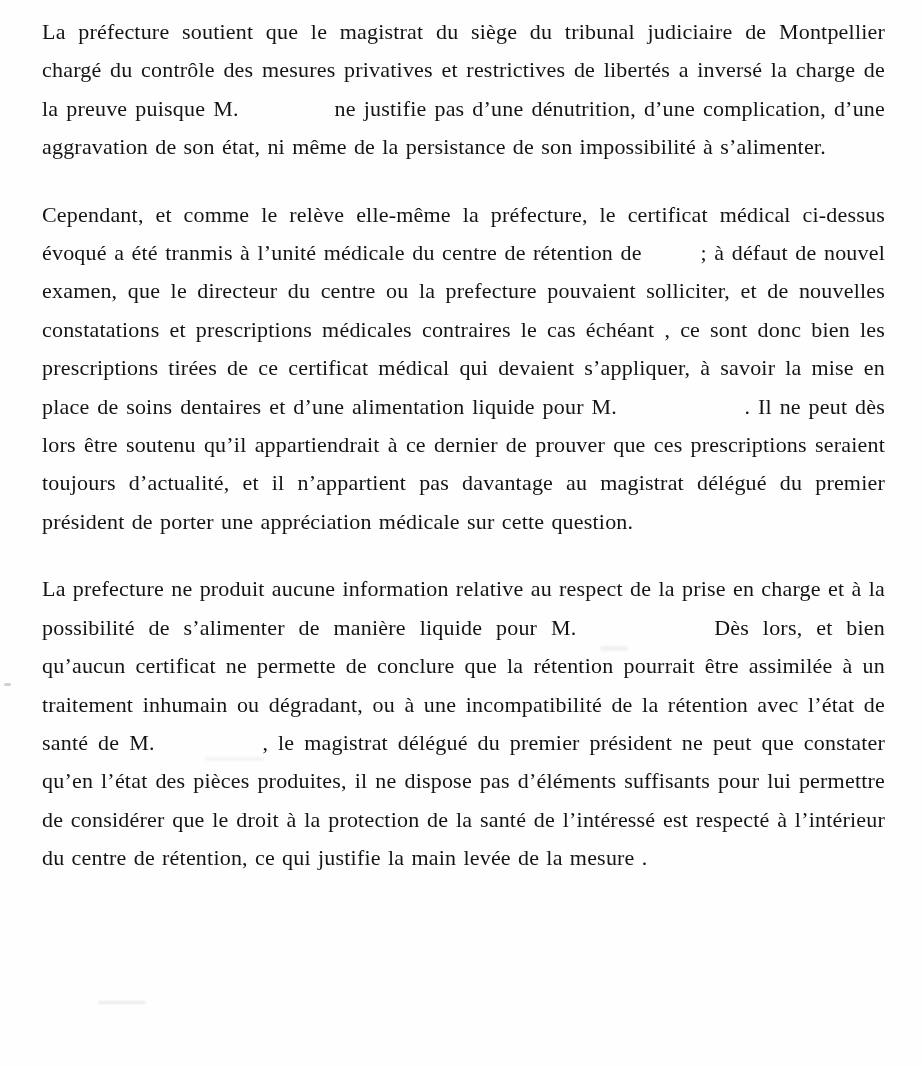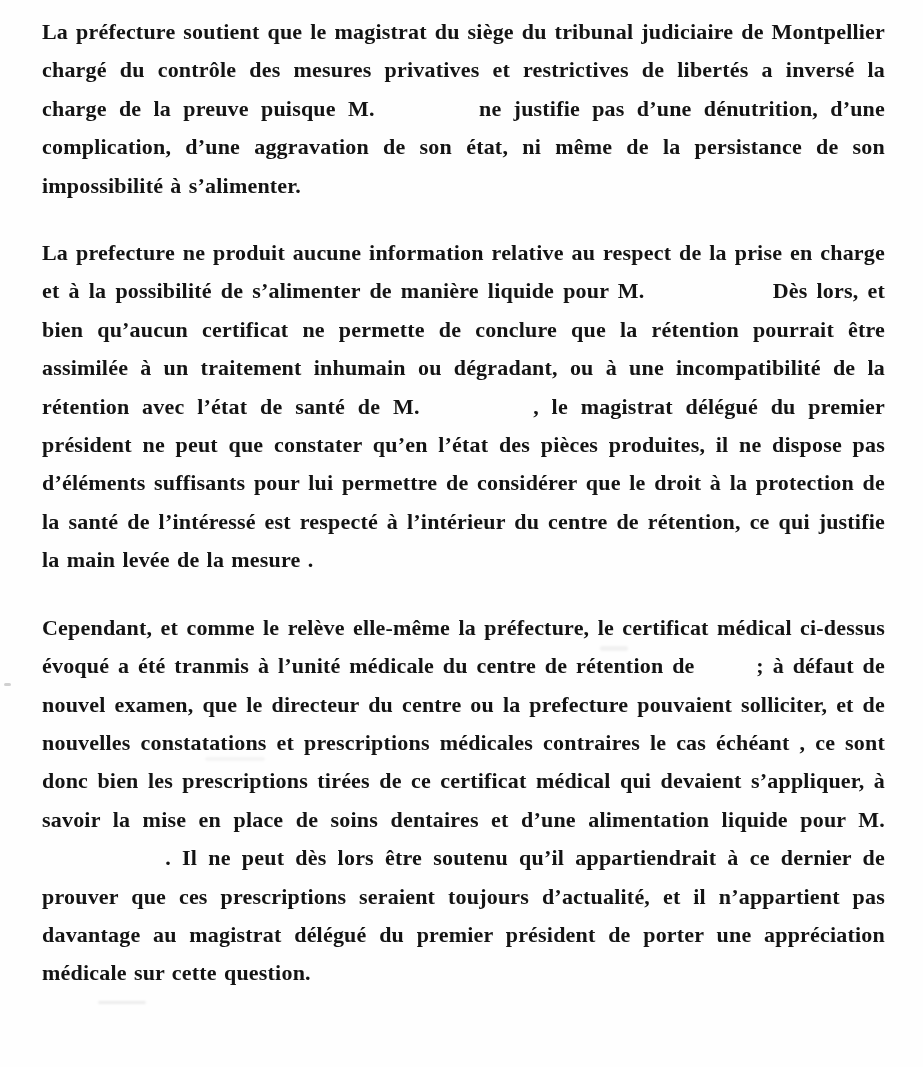--- a/index.html
+++ b/index.html
@@ -23,21 +23,20 @@
     width: 858px;
     font-size: 22px;
     line-height: 38.4px;
     text-align: justify;
     letter-spacing: 0.2px;
     word-spacing: 1.5px;
     filter: blur(0.3px) contrast(1.08);
   }
   .para {
     margin: 0 15px 29px 0;
-    font-weight: bold;
   }
   .para.justify-last {
     text-align-last: justify;
   }
   
   .blank {
     display: inline-block;
     height: 2px;
     vertical-align: baseline;
   }
@@ -79,33 +78,33 @@
 <div class="page">
   <div class="text-block">
 
     <p class="para">
       <span>La préfecture soutient que le magistrat du siège du tribunal judiciaire de Montpellier chargé du contrôle des mesures privatives et restrictives de libertés a inversé la charge de la preuve puisque M.</span>
       <span class="blank w80"></span>
       <span>ne justifie pas d’une dénutrition, d’une complication, d’une aggravation de son état, ni même de la persistance de son impossibilité à s’alimenter.</span>
     </p>
 
     <p class="para">
+      <span>Cependant, et comme le relève elle-même la préfecture, le certificat médical ci-dessus évoqué a été tranmis à l’unité médicale du centre de rétention de</span>
+      <span class="blank w44"></span>
+      <span>; à défaut de nouvel examen, que le directeur du centre ou la prefecture pouvaient solliciter, et de nouvelles constatations et prescriptions médicales contraires le cas échéant , ce sont donc bien les prescriptions tirées de ce certificat médical qui devaient s’appliquer, à savoir la mise en place de soins dentaires et d’une alimentation liquide pour M.</span>
+      <span class="blank w112"></span>
+      <span>. Il ne peut dès lors être soutenu qu’il appartiendrait à ce dernier de prouver que ces prescriptions seraient toujours d’actualité, et il n’appartient pas davantage au magistrat délégué du premier président de porter une appréciation médicale sur cette question.</span>
+    </p>
+
+    <p class="para">
       <span>La prefecture ne produit aucune information relative au respect de la prise en charge et à la possibilité de s’alimenter de manière liquide pour M.</span>
       <span class="blank w110"></span>
       <span>Dès lors, et bien qu’aucun certificat ne permette de conclure que la rétention pourrait être assimilée à un traitement inhumain ou dégradant, ou à une incompatibilité de la rétention avec l’état de santé de M.</span>
       <span class="blank w88"></span>
       <span>, le magistrat délégué du premier président ne peut que constater qu’en l’état des pièces produites, il ne dispose pas d’éléments suffisants pour lui permettre de considérer que le droit à la protection de la santé de l’intéressé est respecté à l’intérieur du centre de rétention, ce qui justifie la main levée de la mesure .</span>
-    </p>
-
-    <p class="para">
-      <span>Cependant, et comme le relève elle-même la préfecture, le certificat médical ci-dessus évoqué a été tranmis à l’unité médicale du centre de rétention de</span>
-      <span class="blank w44"></span>
-      <span>; à défaut de nouvel examen, que le directeur du centre ou la prefecture pouvaient solliciter, et de nouvelles constatations et prescriptions médicales contraires le cas échéant , ce sont donc bien les prescriptions tirées de ce certificat médical qui devaient s’appliquer, à savoir la mise en place de soins dentaires et d’une alimentation liquide pour M.</span>
-      <span class="blank w112"></span>
-      <span>. Il ne peut dès lors être soutenu qu’il appartiendrait à ce dernier de prouver que ces prescriptions seraient toujours d’actualité, et il n’appartient pas davantage au magistrat délégué du premier président de porter une appréciation médicale sur cette question.</span>
     </p>
 
 
   </div>
 
   <div class="artifact speck"></div>
   <div class="artifact smudge-gap-1"></div>
   <div class="artifact smudge-gap-2"></div>
   <div class="artifact smudge-bottom"></div>
 </div>

